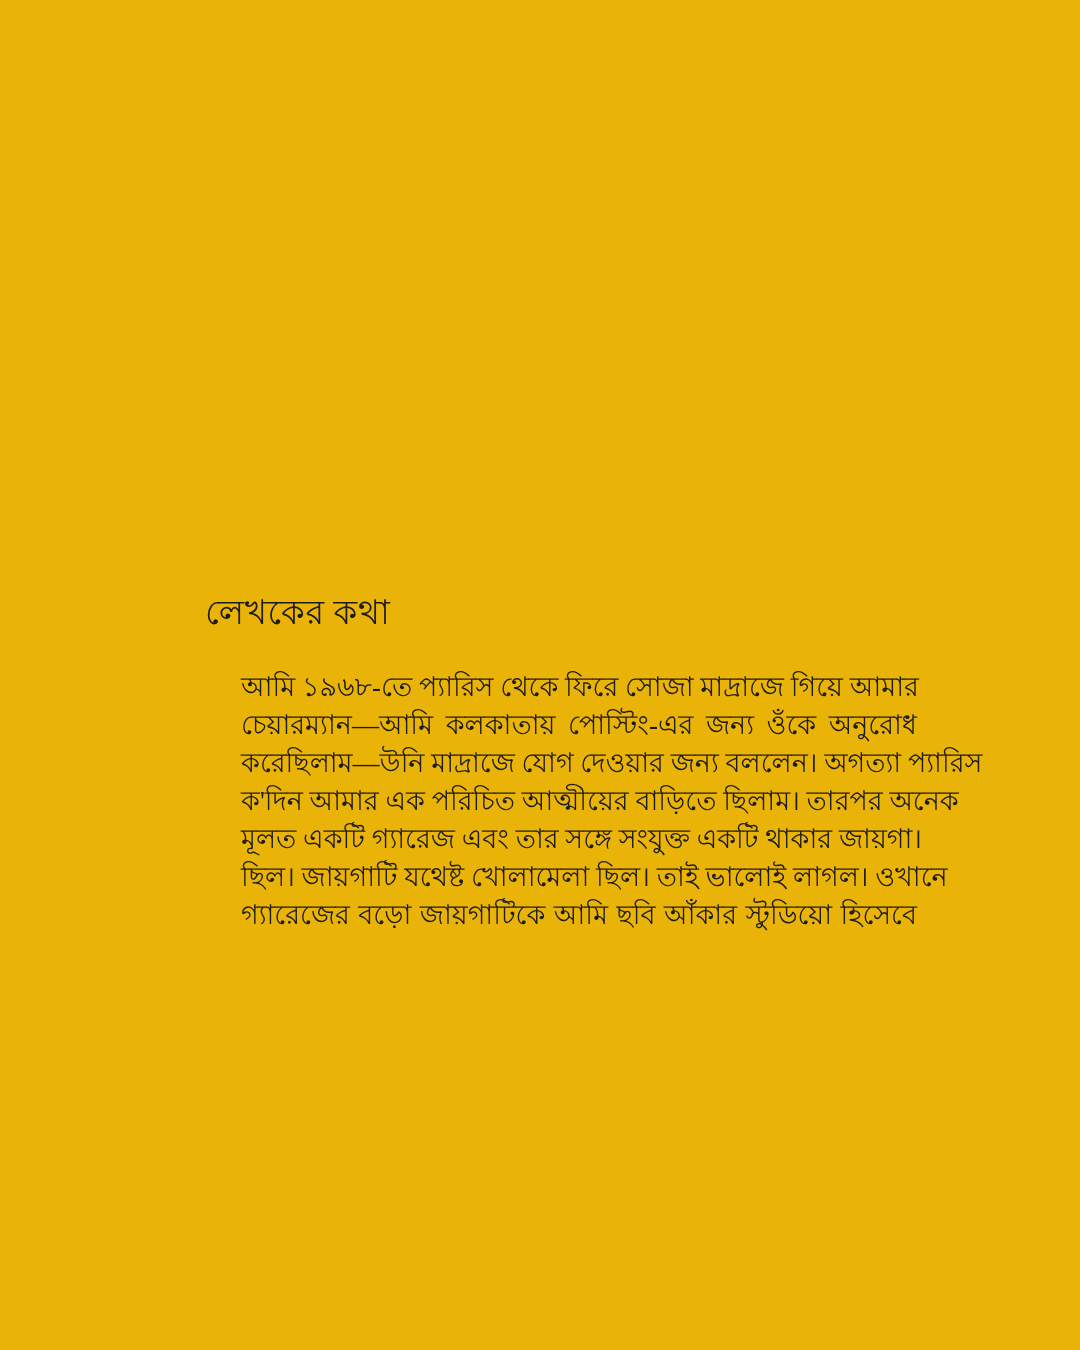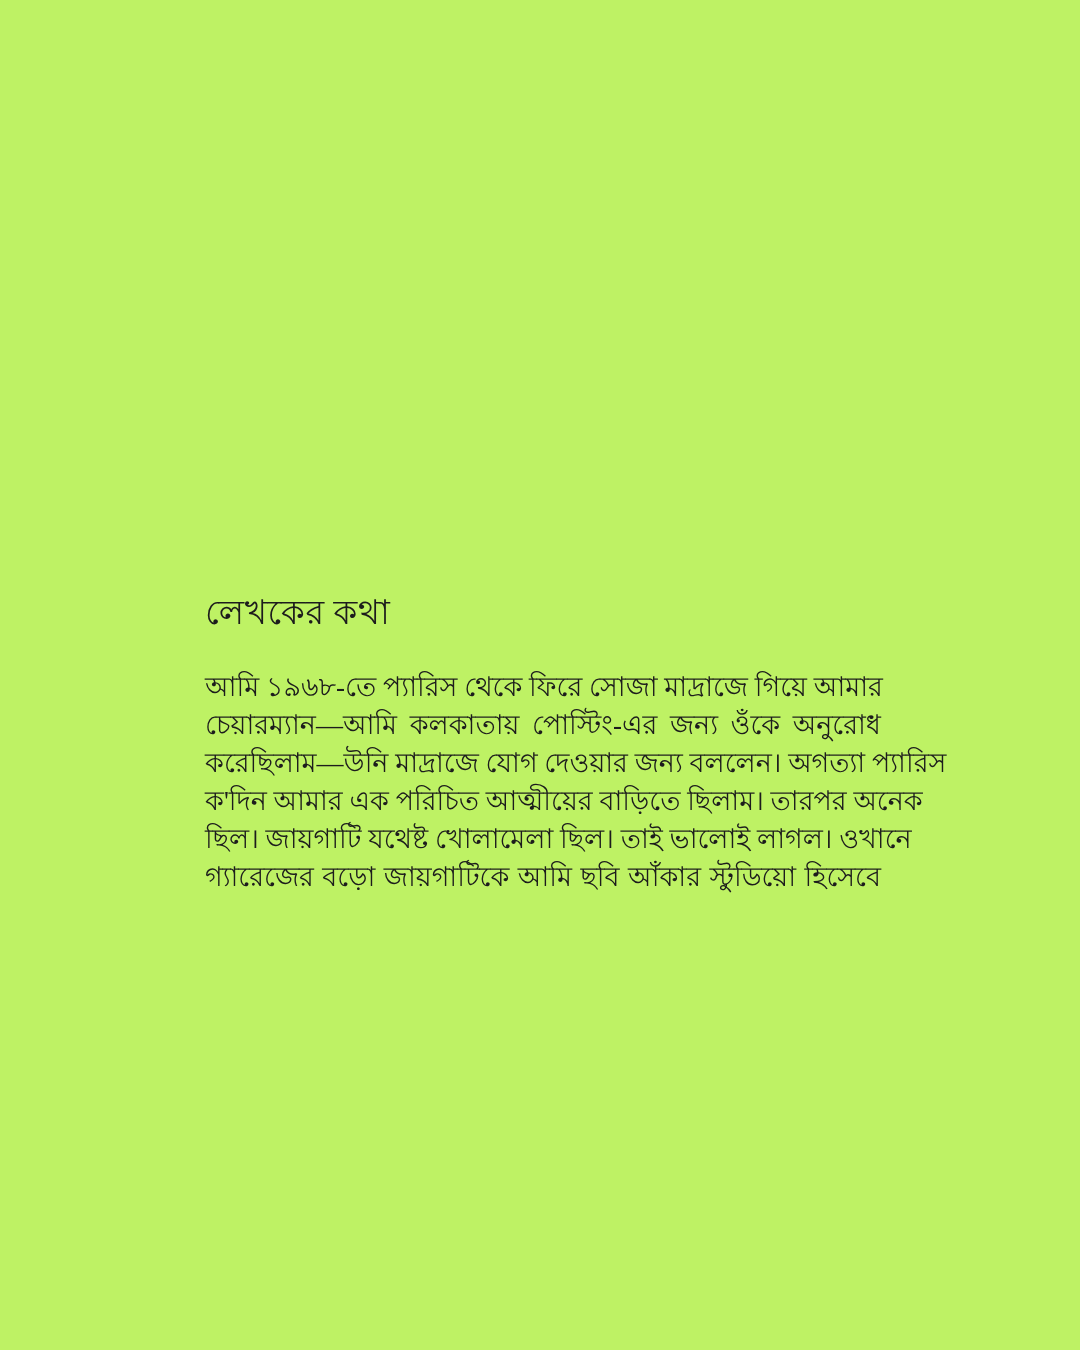--- a/index.html
+++ b/index.html
@@ -4,21 +4,21 @@
 <style>
   html, body {
     margin: 0;
     padding: 0;
     background: #ffffff;
   }
   .page {
     position: relative;
     width: 1080px;
     height: 1350px;
-    background: #bef264;
+    background: #eab308;
     font-family: "Liberation Serif", "DejaVu Serif", serif;
     color: #1c1c1c;
     overflow: hidden;
   }
   .heading {
     position: absolute;
     left: 205px;
     top: 586px;
     width: 680px;
     font-size: 34px;
@@ -36,31 +36,33 @@
     color: #1c1c1c;
   }
   .para-line {
     width: 100%;
     height: 38px;
     line-height: 38px;
     text-align: justify;
     text-align-last: justify;
     white-space: nowrap;
     overflow: visible;
+    margin-left: 36px;
   }
 </style>
 </head>
 <body>
 
 <div class="page">
 
   <div class="heading">লেখকের কথা</div>
 
   <div class="paragraph">
     <div class="para-line">আমি ১৯৬৮-তে প্যারিস থেকে ফিরে সোজা মাদ্রাজে গিয়ে আমার</div>
     <div class="para-line">চেয়ারম্যান—আমি কলকাতায় পোস্টিং-এর জন্য ওঁকে অনুরোধ</div>
     <div class="para-line">করেছিলাম—উনি মাদ্রাজে যোগ দেওয়ার জন্য বললেন। অগত্যা প্যারিস</div>
     <div class="para-line">ক'দিন আমার এক পরিচিত আত্মীয়ের বাড়িতে ছিলাম। তারপর অনেক</div>
+    <div class="para-line">মূলত একটি গ্যারেজ এবং তার সঙ্গে সংযুক্ত একটি থাকার জায়গা।</div>
     <div class="para-line">ছিল। জায়গাটি যথেষ্ট খোলামেলা ছিল। তাই ভালোই লাগল। ওখানে</div>
     <div class="para-line">গ্যারেজের বড়ো জায়গাটিকে আমি ছবি আঁকার স্টুডিয়ো হিসেবে</div>
   </div>
 
 </div>
 
 </body></html>

